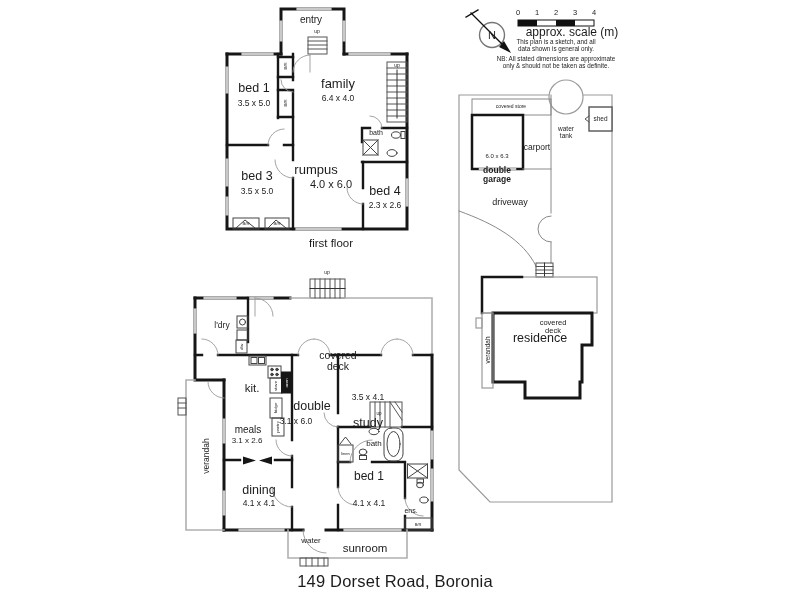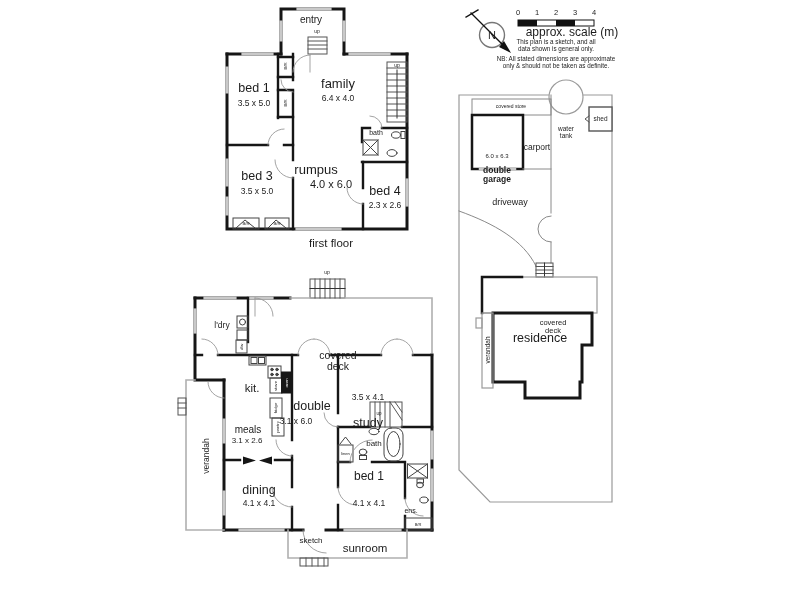--- a/index.html
+++ b/index.html
@@ -315,32 +315,33 @@
   <span class="lbl" style="left:259px;top:491px;font-size:12.5px;">dining</span>
   <span class="lbl" style="left:259px;top:503px;font-size:8.5px;">4.1 x 4.1</span>
   <span class="lbl" style="left:369px;top:476px;font-size:12px;">bed 1</span>
   <span class="lbl" style="left:369px;top:503px;font-size:8.5px;">4.1 x 4.1</span>
   <span class="lbl" style="left:374px;top:444px;font-size:8px;">bath</span>
   <span class="lbl" style="left:345.5px;top:454px;font-size:4.2px;">linen</span>
   <span class="lbl" style="left:379px;top:414px;font-size:4.5px;">up</span>
   <span class="lbl" style="left:411px;top:511px;font-size:7px;">ens.</span>
   <span class="lbl" style="left:418px;top:524.5px;font-size:4px;">B/R</span>
   <span class="lbl" style="left:365px;top:548px;font-size:11.5px;">sunroom</span>
-  <span class="lbl" style="left:311px;top:541px;font-size:8px;">sketch</span>
+  <span class="lbl" style="left:311px;top:541px;font-size:8px;">water</span>
   <span class="lbl vert" style="left:241.5px;top:346.5px;font-size:4.2px;">d/w</span>
   <span class="lbl vert" style="left:276px;top:385.5px;font-size:4.2px;">stove</span>
   <span class="lbl vert white" style="left:287px;top:382.5px;font-size:4.2px;">oven</span>
   <span class="lbl vert" style="left:276px;top:408px;font-size:4.2px;">fridge</span>
   <span class="lbl vert" style="left:278px;top:427px;font-size:4.2px;">pantry</span>
 
   <span class="lbl wrap" style="left:566px;top:97px;font-size:6.5px;width:28px;">water tank</span>
   <span class="lbl" style="left:600.5px;top:119px;font-size:6.5px;">shed</span>
   <span class="lbl" style="left:511px;top:107px;font-size:5px;">covered store</span>
   <span class="lbl wrap" style="left:497px;top:139px;font-size:8.5px;width:40px;font-weight:bold;">double garage</span>
   <span class="lbl" style="left:497px;top:156px;font-size:6px;">6.0 x 6.3</span>
   <span class="lbl" style="left:537px;top:147px;font-size:8.5px;">carport</span>
   <span class="lbl" style="left:510px;top:203px;font-size:9px;">driveway</span>
   <span class="lbl wrap" style="left:553px;top:291px;font-size:7.5px;width:44px;">covered deck</span>
   <span class="lbl" style="left:540px;top:339px;font-size:12.5px;">residence</span>
   <span class="lbl vert" style="left:488px;top:350px;font-size:6.5px;">verandah</span>
 
+  <span class="lbl title" style="left:395px;top:582px;font-size:16.5px;">149 Dorset Road, Boronia</span>
 
 </div>
 
 </body></html>

